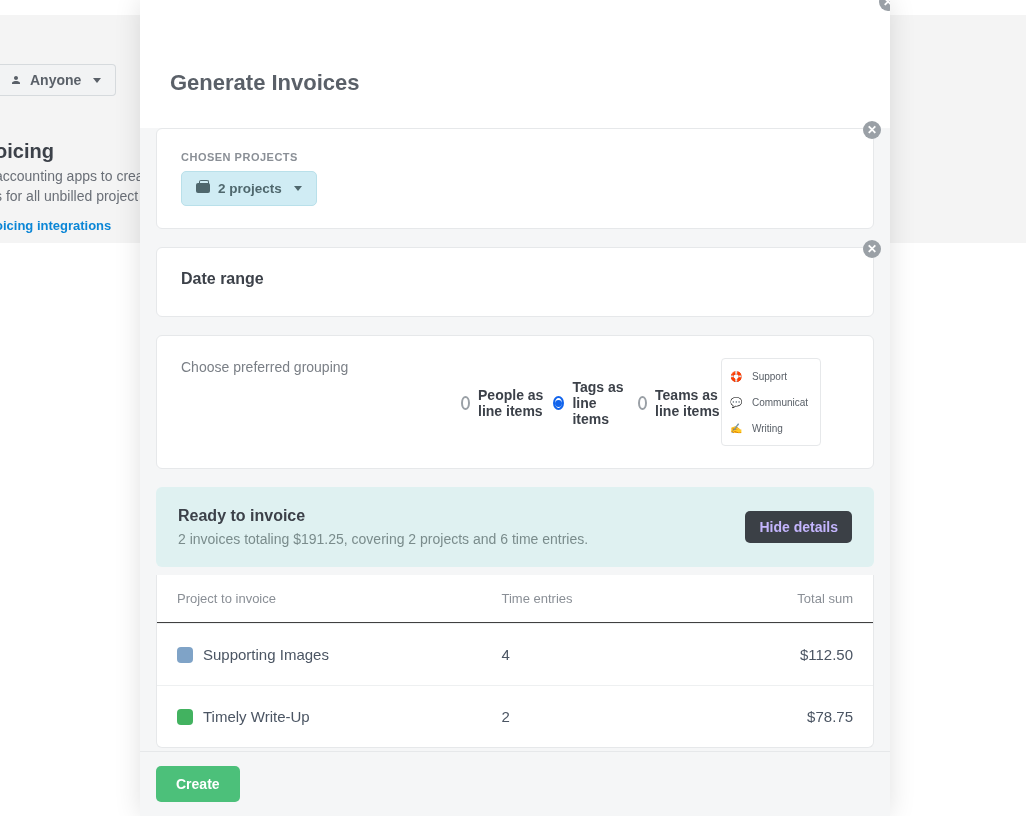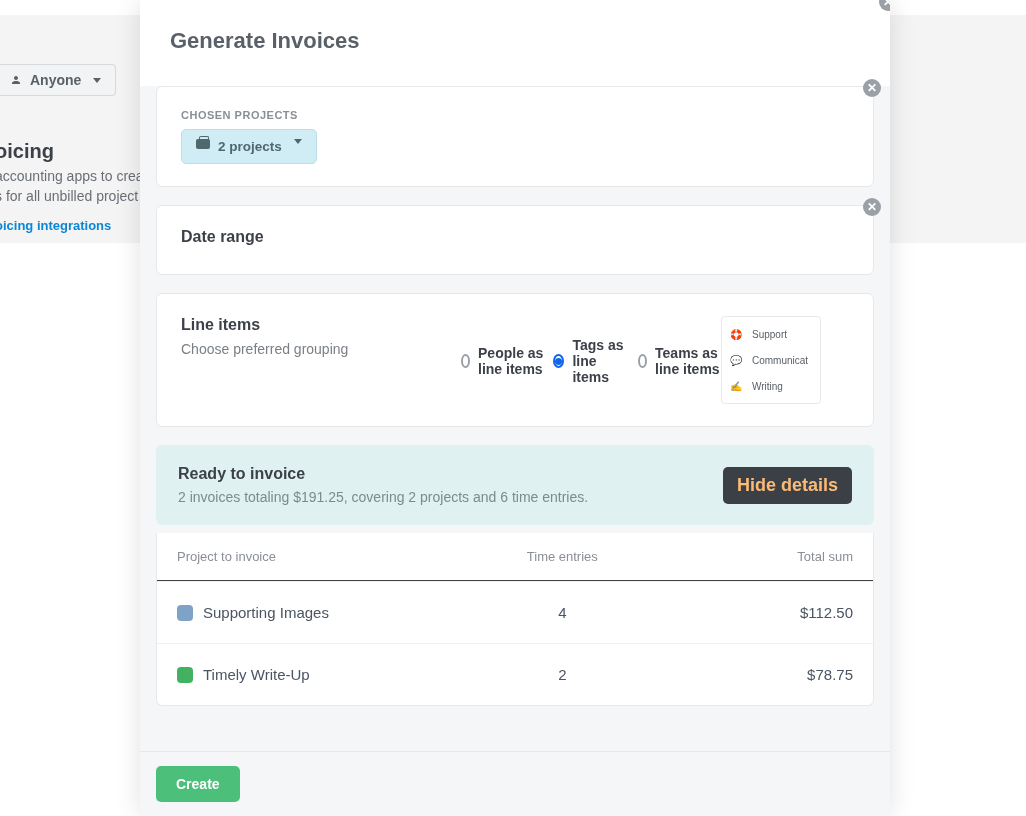--- a/index.html
+++ b/index.html
@@ -64,20 +64,21 @@
   .close-circle {
     width: 18px; height: 18px;
     background: #9aa0a6;
     border-radius: 50%;
     display:flex; align-items:center; justify-content:center;
     color:#fff; font-weight:bold; font-size:12px;
     cursor:pointer;
   }
   .modal-header {
     padding: 28px 30px 32px 30px;
+    margin-top: 42px;
   }
   .modal-header h1 {
     font-size: 22px;
     font-weight: 600;
     color: #5a6068;
   }
   .modal-body {
     padding: 0 16px 0 16px;
     background: #f5f6f7;
     height: 680px;
@@ -113,20 +114,21 @@
   }
   .chip-label {
     font-size: 11px;
     letter-spacing: 0.5px;
     color: #8a8f96;
     font-weight: 600;
     margin-bottom: 8px;
   }
   .chip {
     display: inline-flex;
+    align-items: center;
     gap: 8px;
     background: #d0ecf4;
     border: 1px solid #b9e0ea;
     color: #4f676d;
     font-weight: 600;
     font-size: 13.5px;
     padding: 9px 14px;
     border-radius: 5px;
     cursor: pointer;
   }
@@ -150,31 +152,31 @@
     border-radius: 6px;
     padding: 20px 22px;
     display:flex;
     align-items:center;
     margin-bottom: 8px;
   }
   .ready-left { flex:1; }
   .ready-left h3 { font-size:16px; font-weight:600; color:#3c4149; margin-bottom:6px;}
   .ready-left p { font-size:14px; color:#7a8c8c; }
   .hide-btn {
-    background:#3b4046; color:#fdba74; border:none; border-radius:5px;
-    padding: 8px 14px; font-size:18px; font-weight:600; cursor:pointer;
+    background:#3b4046; color:#c4b5fd; border:none; border-radius:5px;
+    padding: 8px 14px; font-size:14px; font-weight:600; cursor:pointer;
   }
   .table {
     background:#fff; border:1px solid #e6e8ea; border-top:none; border-radius: 0 0 6px 6px;
   }
   .thead, .trow { display:flex; align-items:center; padding: 16px 20px; }
   .thead { font-size:13px; color:#8a8f96; border-bottom:1px solid #404040;}
   .trow { font-size:15px; color:#4b5563; border-top:1px solid #eef0f1; height:62px;}
   .c1 { flex: 0 0 48%; display:flex; align-items:center; gap:10px;}
-  .c2 { flex: 0 0 18%; text-align:center; }
+  .c2 { flex: 0 0 18%; }
   .c3 { flex: 1; text-align:right; }
   .sq { width:16px; height:16px; border-radius:4px; }
   .modal-footer {
     position:absolute; bottom:0; left:0; right:0;
     background:#f5f6f7; border-top:1px solid #e6e8ea;
     padding: 14px 16px;
   }
   .create-btn {
     background:#4cc07a; color:#fff; border:none; border-radius:5px;
     padding: 10px 20px; font-size:14px; font-weight:600; cursor:pointer;
@@ -231,21 +233,20 @@
       <div class="card-close">
         <div class="close-circle">✕</div>
       </div>
       <div class="left">
         <h3>Date range</h3>
       </div>
     </div>
 
     <div class="card">
       <div class="left">
-        <h3>Line items</h3>
         <p>Choose preferred grouping</p>
       </div>
       <div class="radio-group">
         <div class="radio-row">
           <span class="radio"></span>
           <span>People as line items</span>
         </div>
         <div class="radio-row">
           <span class="radio checked"></span>
           <span>Tags as line items</span>

